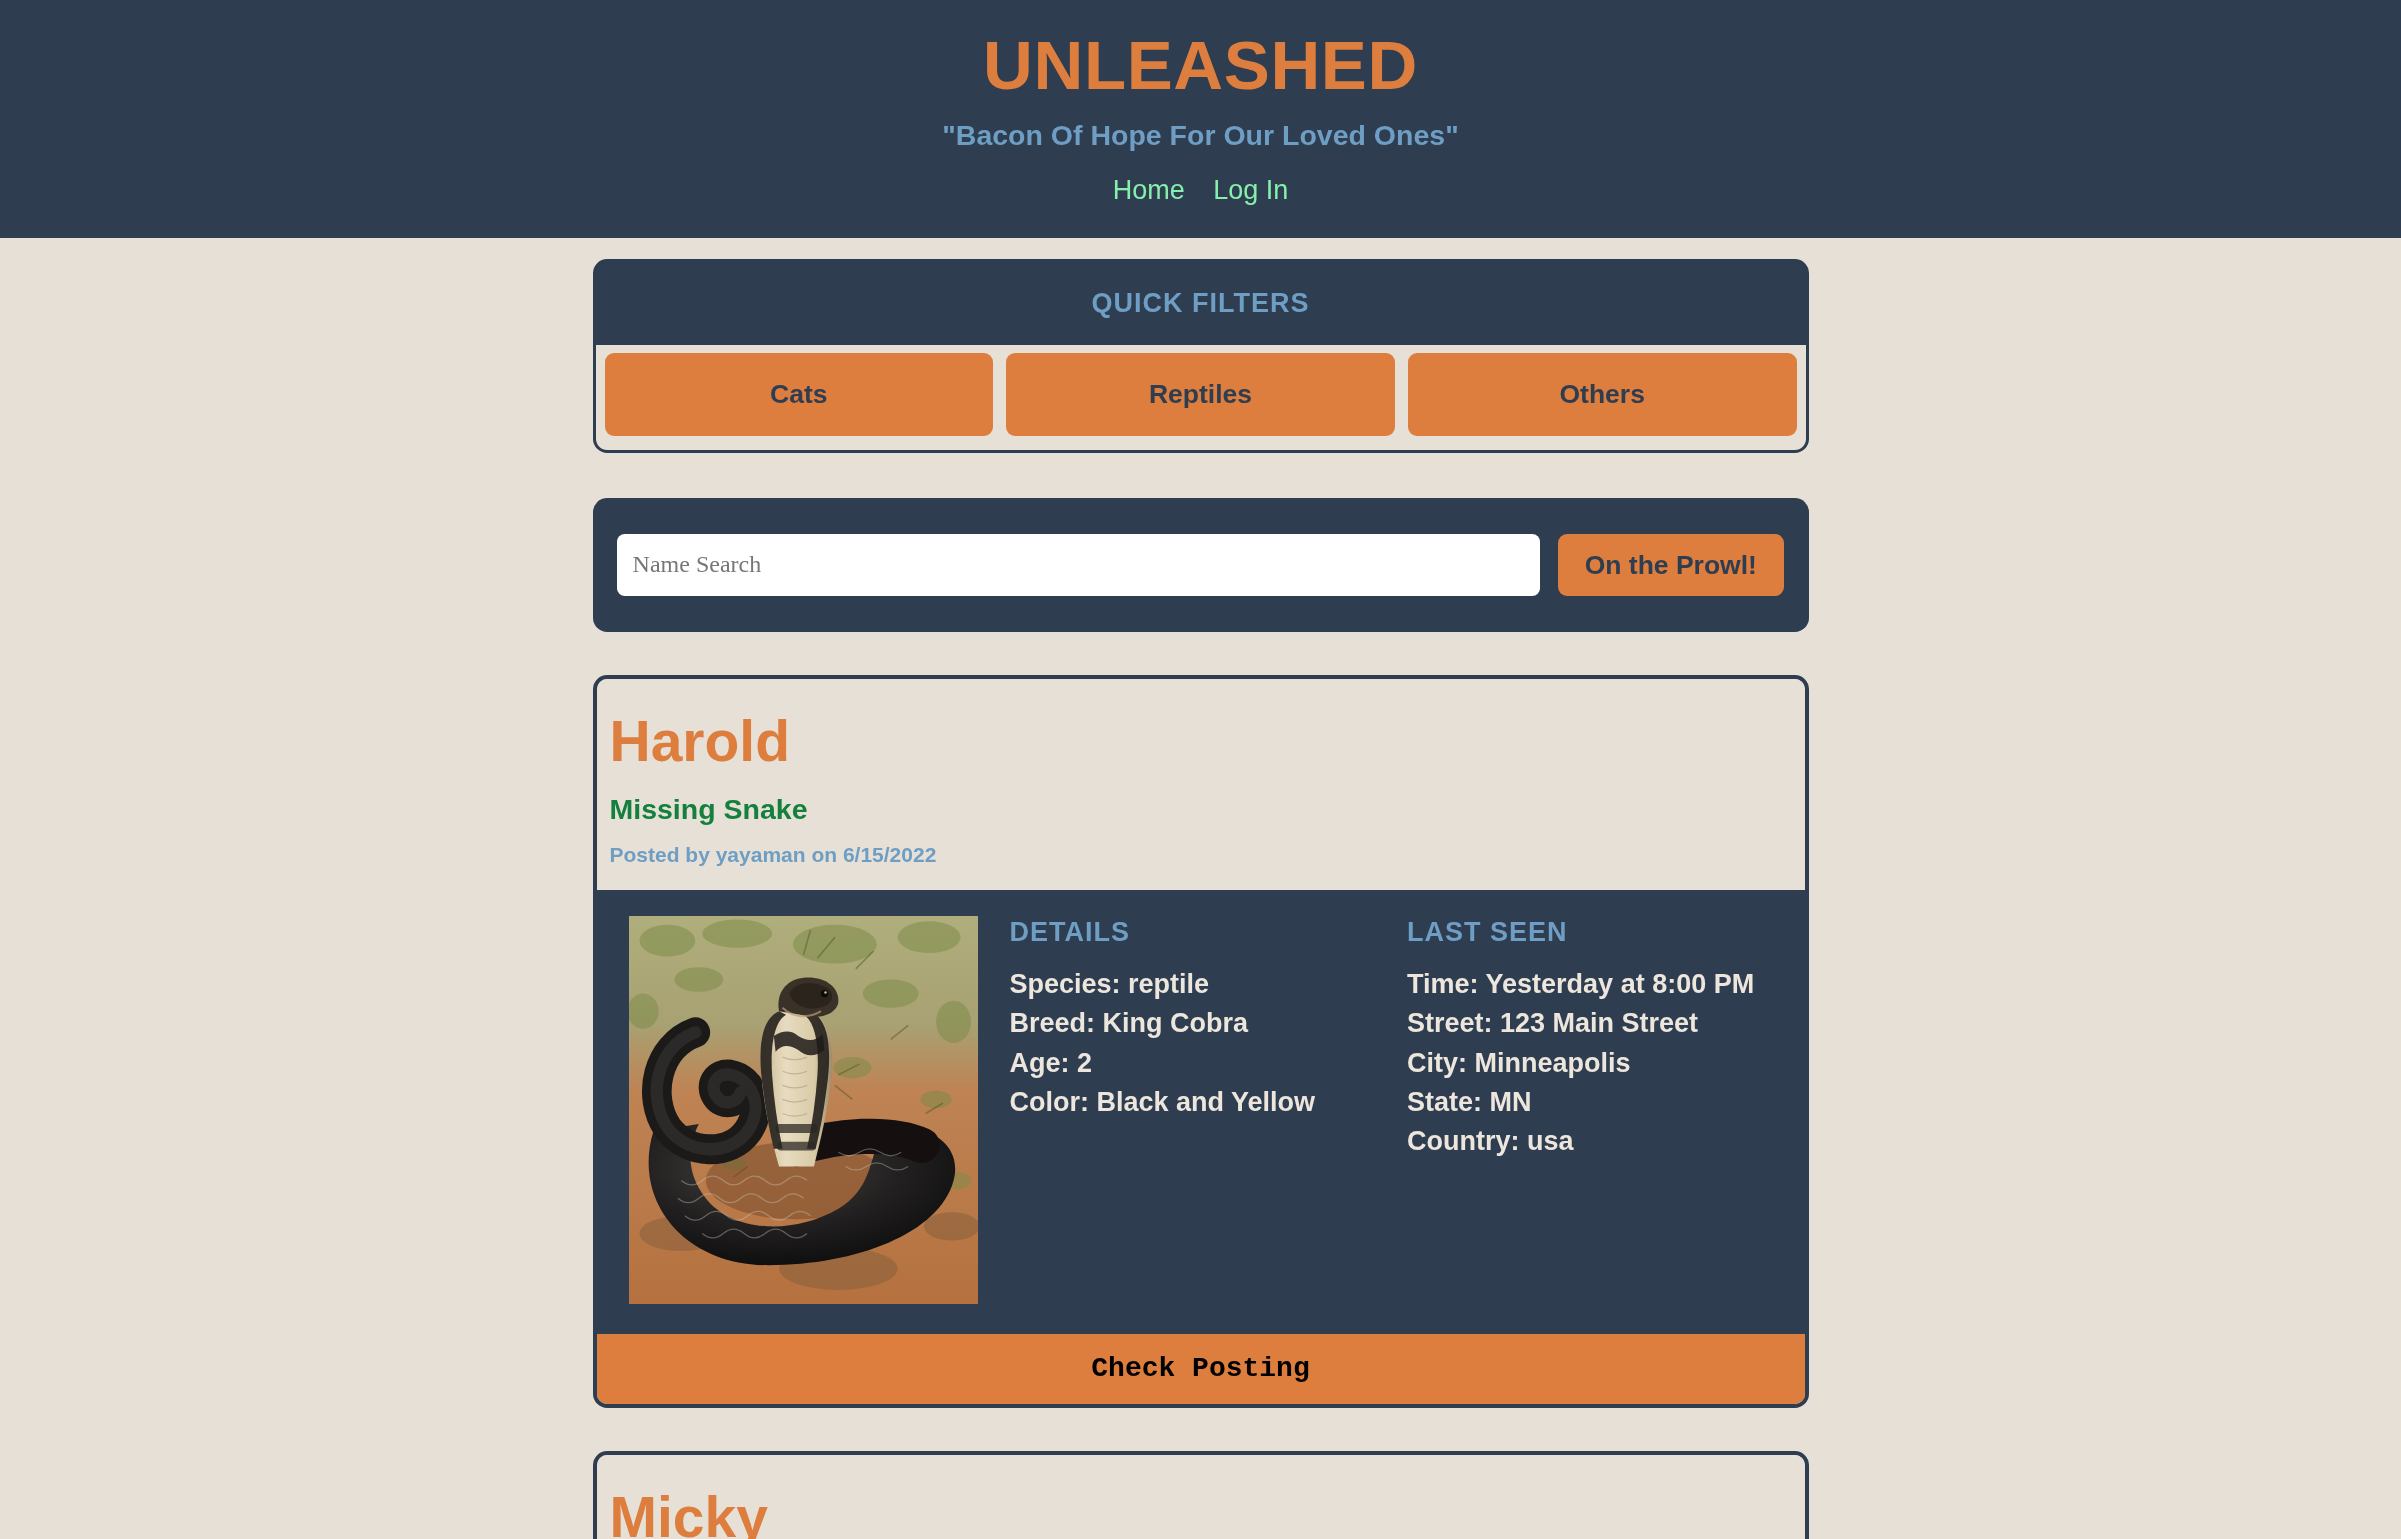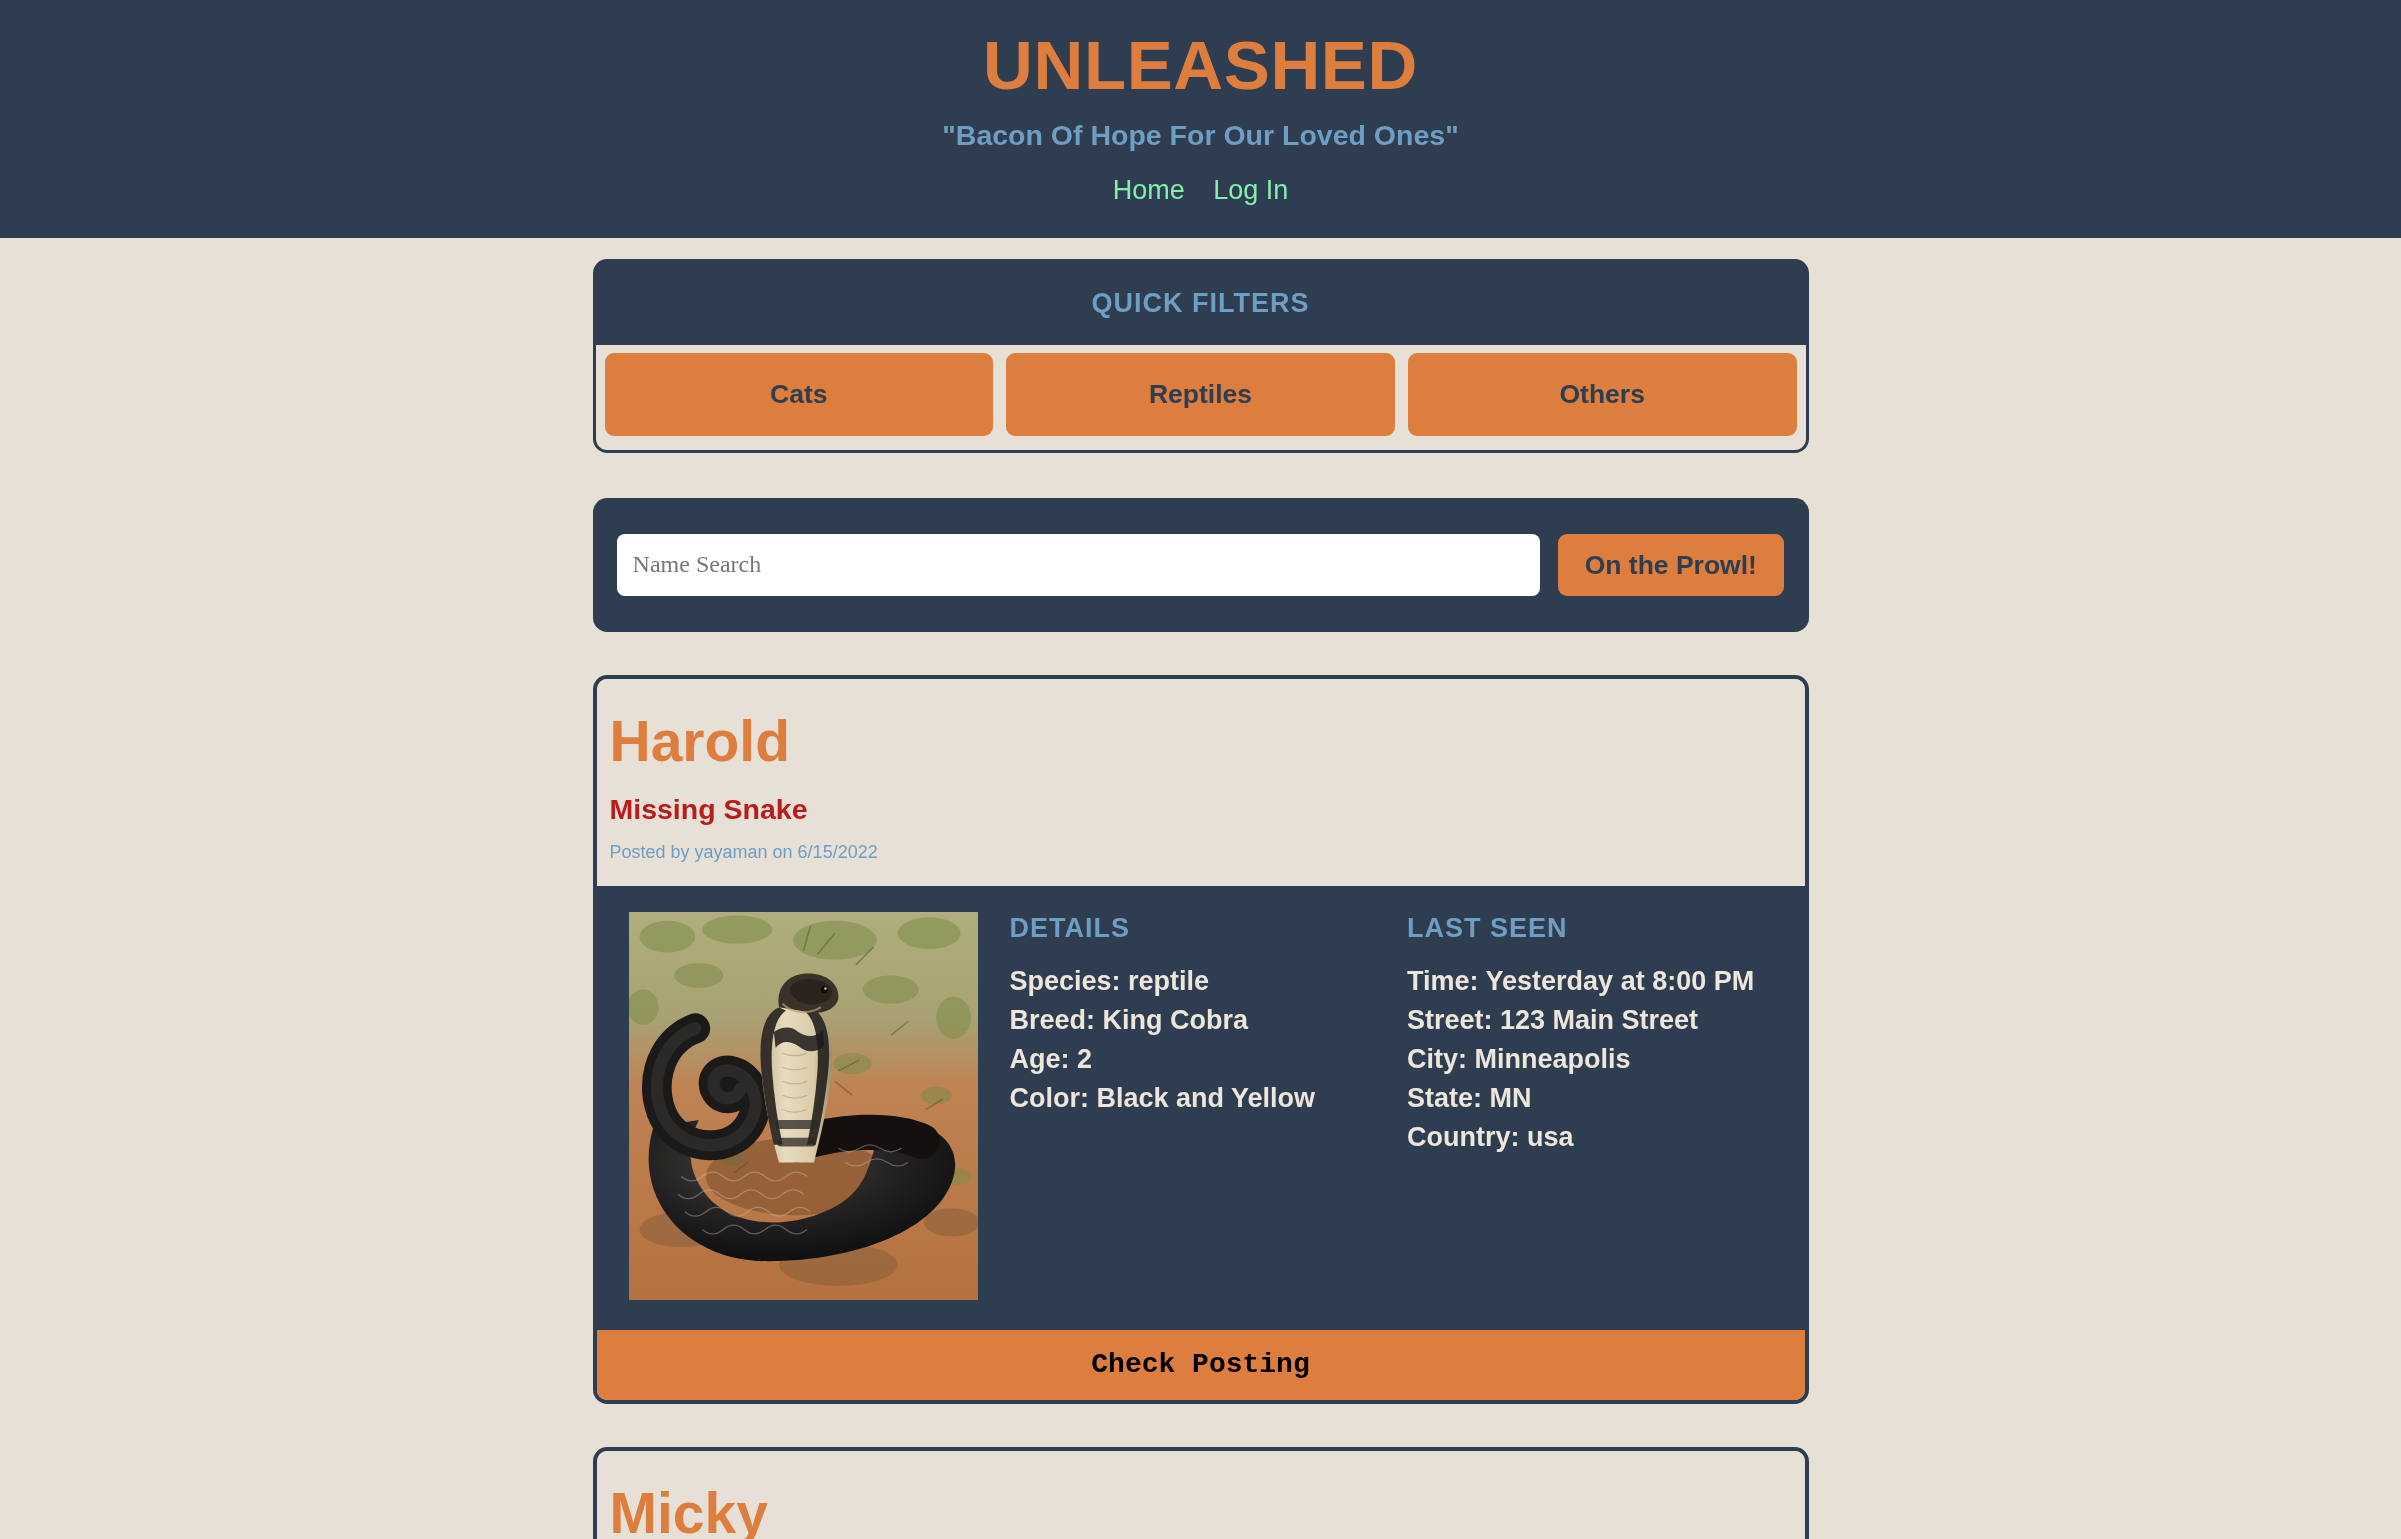--- a/index.html
+++ b/index.html
@@ -158,31 +158,31 @@
   }
 
   .pet-name {
     color: #dd7e3e;
     font-size: 57px;
     font-weight: 700;
     line-height: 1.1;
   }
 
   .pet-sub {
-    color: #b91c1c;
+    color: #15803d;
     font-size: 28.5px;
     font-weight: 700;
     margin-top: 19.4px;
     line-height: 1.2;
   }
 
   .pet-posted {
     color: #6e9ec4;
-    font-size: 18px;
-    font-weight: 400;
+    font-size: 21px;
+    font-weight: 700;
     margin-top: 15.5px;
     line-height: 1.2;
   }
 
   .card-body {
     background: #2f3d50;
     display: flex;
     padding: 26px 32px 30px;
     gap: 0;
   }

